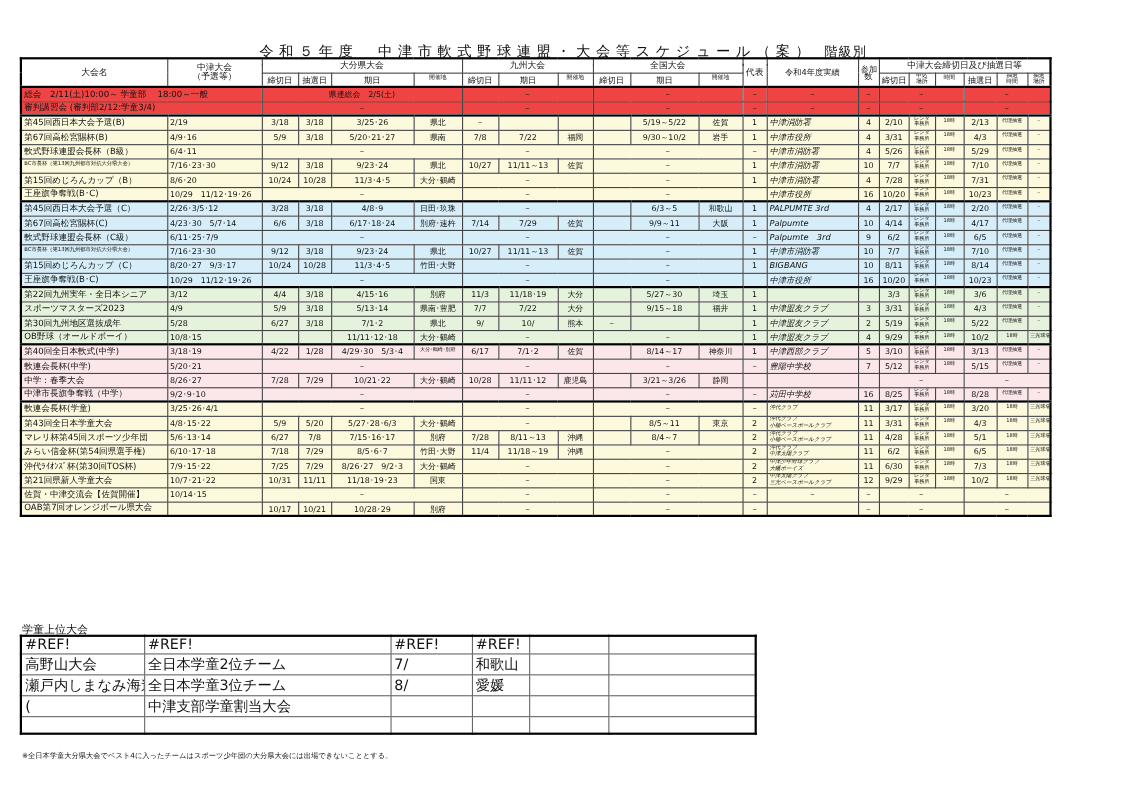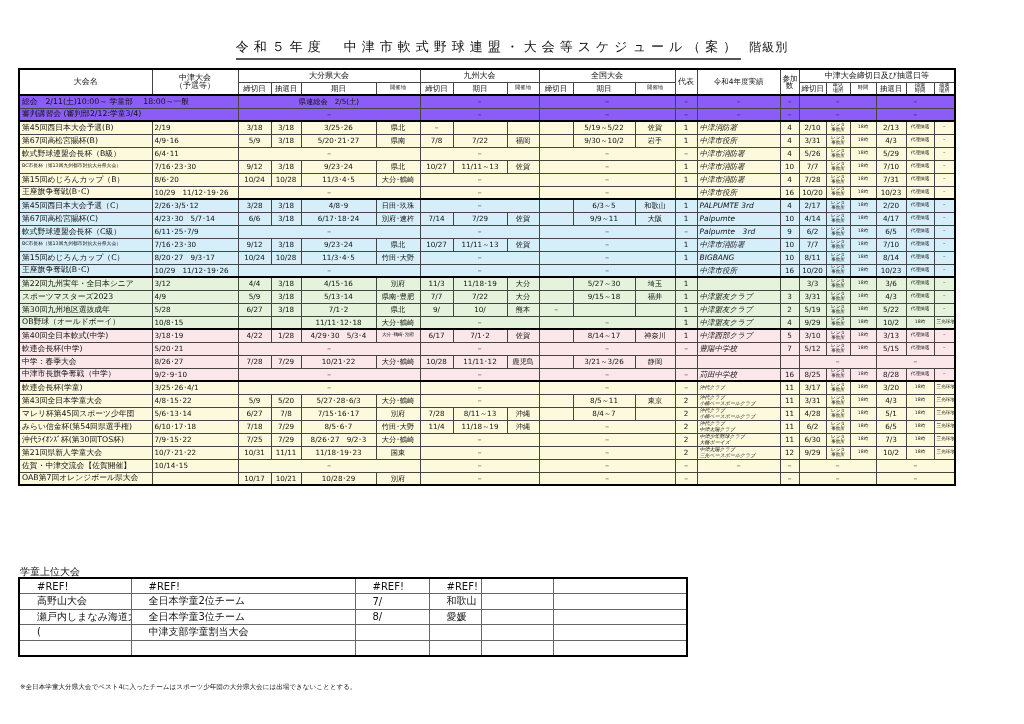--- a/index.html
+++ b/index.html
@@ -3,42 +3,42 @@
 <meta charset="utf-8">
 <style>
   * { box-sizing: border-box; margin: 0; padding: 0; }
   html, body { width: 1024px; height: 724px; background: #ffffff; overflow: hidden; }
   body { font-family: "DejaVu Sans", "Liberation Sans", sans-serif; color: #111; position: relative; }
 
   .title-wrap { position: absolute; top: 36px; left: 0; width: 1024px; text-align: center; }
   .title { display: inline-block; font-size: 13px; letter-spacing: 5px; padding-bottom: 2px; border-bottom: 2px solid #555; font-weight: normal; }
   .title-suffix { font-size: 12px; letter-spacing: 1px; margin-left: 8px; }
 
-  table.sched { position: absolute; left: 18px; top: 68px; width: 821px; border-collapse: collapse; table-layout: fixed; border: 2px solid #000; }
+  table.sched { position: absolute; left: 18px; top: 52px; width: 821px; border-collapse: collapse; table-layout: fixed; border: 2px solid #000; }
   table.sched td, table.sched th { border: 1px solid #444; font-size: 7.2px; height: 13px; padding: 0 2px; white-space: nowrap; overflow: hidden; text-align: center; font-weight: normal; line-height: 1; }
   table.sched th { background: #fff; font-size: 7.5px; }
   table.sched th.big { font-size: 8px; }
   table.sched th.tiny { font-size: 5.3px; line-height: 1.05; }
   table.sched td.name { text-align: left; font-size: 7.8px; }
   table.sched td.name.small { font-size: 4.8px; }
   table.sched td.nz { text-align: left; }
   table.sched td.tiny { font-size: 4.6px; line-height: 1.05; }
   table.sched td.ach { text-align: left; font-size: 7.5px; font-style: italic; }
   table.sched td.ach.two { font-size: 5px; line-height: 1.05; }
   table.sched td.loc-s { font-size: 4.6px; }
-  tr.bg-white td { background: #8b5cf6; }
+  tr.bg-white td { background: #ef4444; }
   tr.bg-yellow td { background: #fdf9dc; }
   tr.bg-blue td { background: #d6eef9; }
   tr.bg-green td { background: #e5f2dc; }
   tr.bg-pink td { background: #fbe7ea; }
   tr.thick td { border-top: 2px solid #000; }
 
   .sub-title { position: absolute; left: 20px; top: 565px; font-size: 10px; }
   table.sub { position: absolute; left: 18px; top: 577px; width: 668px; border-collapse: collapse; table-layout: fixed; border: 2px solid #000; }
-  table.sub td { border: 1px solid #666; font-size: 10px; height: 15.5px; padding: 0 17px; white-space: nowrap; overflow: hidden; text-align: left; }
+  table.sub td { border: 1px solid #666; font-size: 13px; height: 15.5px; padding: 0 3px; white-space: nowrap; overflow: hidden; text-align: left; }
 
   .notes { position: absolute; left: 20px; top: 683px; font-size: 6.6px; line-height: 1.35; }
   .notes div:nth-child(2) { padding-left: 8px; }
 </style>
 </head>
 <body>
 
 <div class="title-wrap">
   <span class="title">令和５年度　中津市軟式野球連盟・大会等スケジュール（案）</span><span class="title-suffix">階級別</span>
 </div>

